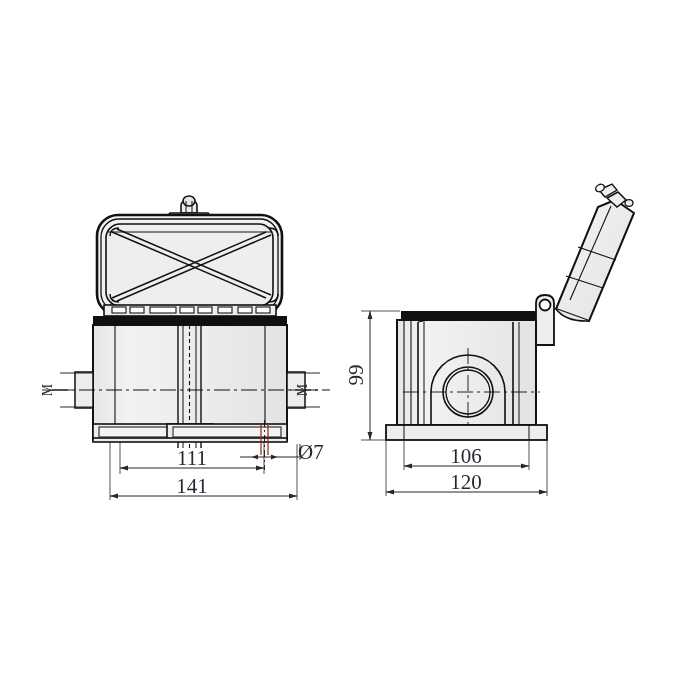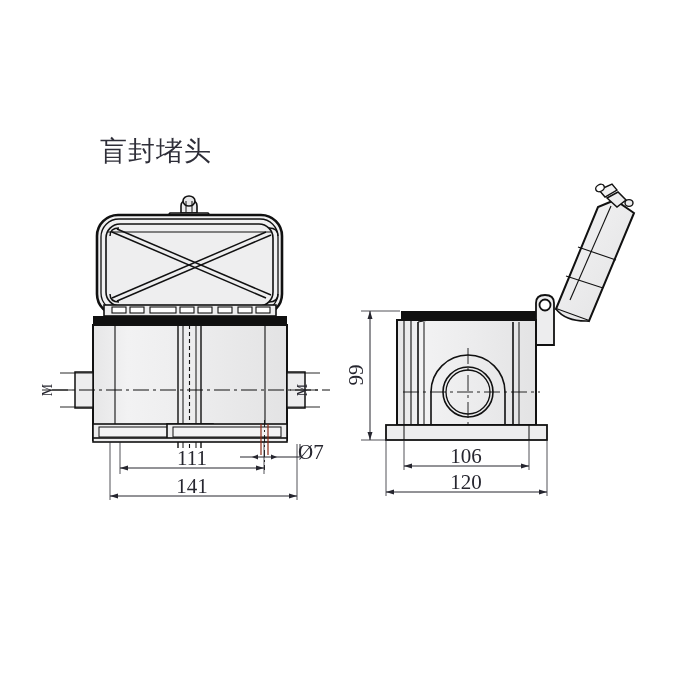--- a/index.html
+++ b/index.html
@@ -43,21 +43,20 @@
     font-family: "Liberation Serif", "DejaVu Serif", serif;
     font-size: 14px;
     fill: #26262f;
   }
 </style>
 </head>
 <body>
 
 <div id="canvas">
 
-  <div id="title">盲封堵头</div>
 
   <svg width="700" height="700" viewBox="0 0 700 700">
 
     <defs>
       <linearGradient id="bodyGrad" x1="0" y1="0" x2="1" y2="0">
         <stop offset="0%" stop-color="#e6e6e7"></stop>
         <stop offset="18%" stop-color="#f2f2f3"></stop>
         <stop offset="55%" stop-color="#ececed"></stop>
         <stop offset="100%" stop-color="#e3e3e4"></stop>
       </linearGradient>

